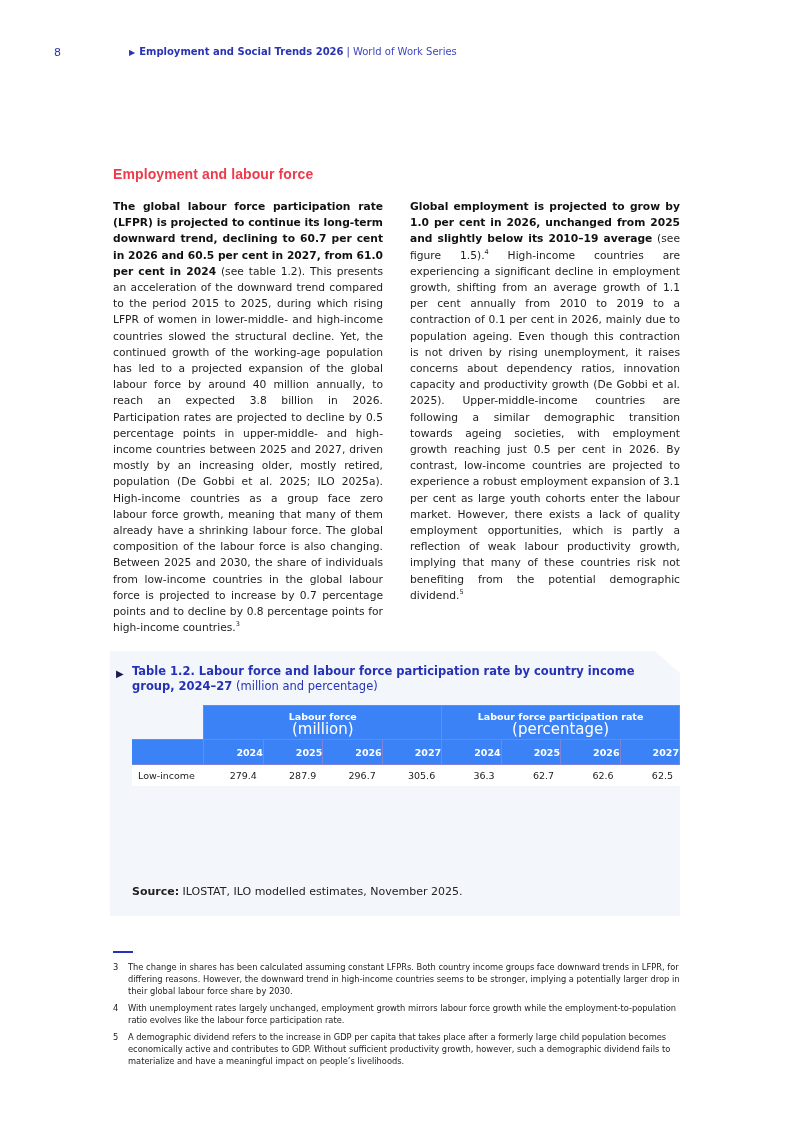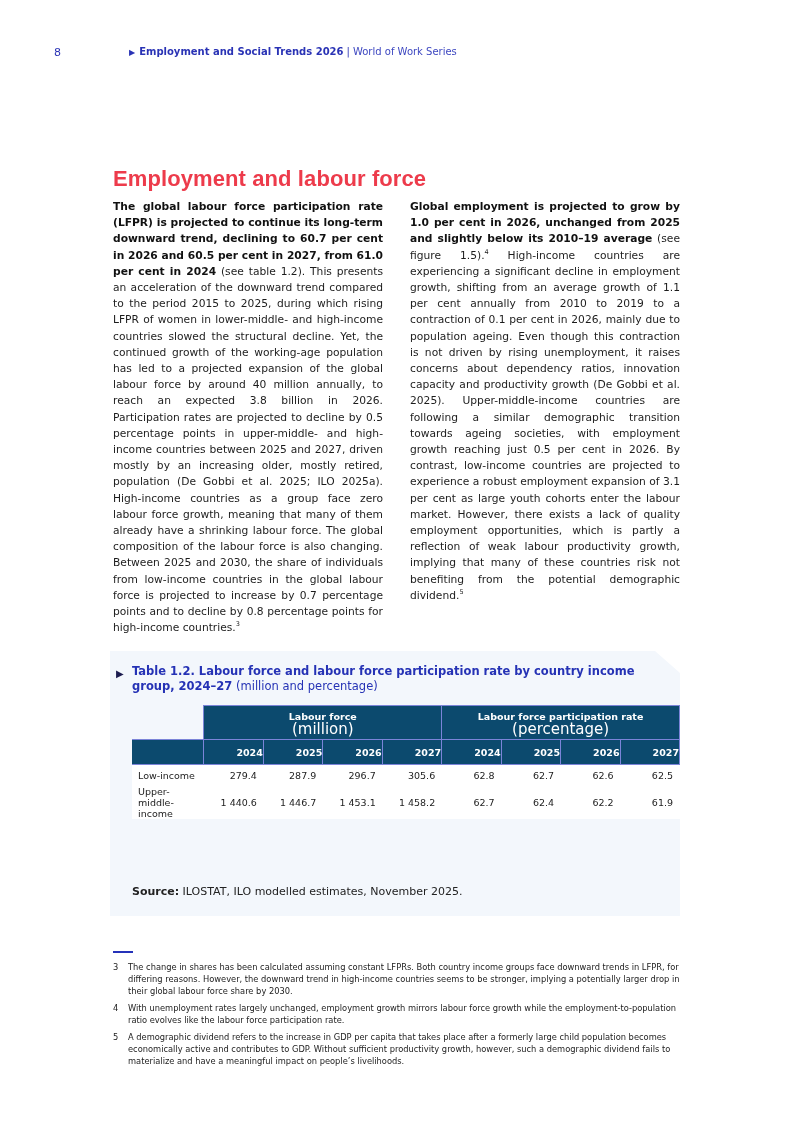--- a/index.html
+++ b/index.html
@@ -6,38 +6,38 @@
     body { width: 793px; height: 1121px; position: relative; overflow: hidden;
       font-family: "DejaVu Sans", sans-serif; color: #1a1a1a; }
     .running-head { position: absolute; top: 46px; left: 0; width: 793px; font-size: 10px; color: #2f3ab8; }
     .running-head .page-num { position: absolute; left: 54px; top: 0; font-size: 11px; color: #2a33b5; }
     .running-head .series { position: absolute; left: 81px; top: 0; white-space: nowrap; margin-left: 48px; }
     .running-head .tri { font-size: 8px; margin-right: 4px; color: #2a33b5; }
     .running-head .title-bold { font-weight: bold; color: #2a33b5; }
     .running-head .sep { margin: 0 3px; color: #2a33b5; }
     .running-head .sub { color: #3d47c0; }
 
-    .section-title { position: absolute; top: 166px; left: 113px; font-size: 22px; font-weight: bold;
+    .section-title { position: absolute; top: 166px; left: 113px; font-size: 14px; font-weight: bold;
       color: #ed3b4b; font-family: "Liberation Sans", sans-serif; letter-spacing: 0.1px; }
 
     .col { position: absolute; top: 199px; width: 270px; font-size: 10.7px; line-height: 16.2px; text-align: justify; color: #1c1c1c; }
     .col.left { left: 113px; }
     .col.right { left: 410px; }
     .col b { font-weight: bold; color: #111; }
     .col sup { font-size: 6.5px; line-height: 0; }
 
     .table-panel { position: absolute; left: 110px; top: 651px; width: 570px; height: 265px; background: #f3f7fc;
       clip-path: polygon(0 0, 545px 0, 570px 22px, 570px 100%, 0 100%); }
     .table-caption { position: absolute; left: 8px; top: 13px; width: 540px; font-size: 11.5px; line-height: 15px; color: #2532b5; }
     .table-caption .tri { position: absolute; left: -2px; top: 2px; font-size: 10px; color: #1b1b4f; }
     .table-caption .cap-text { display: block; padding-left: 14px; }
     .table-caption b { font-weight: bold; }
 
     table.data { position: absolute; left: 22px; top: 54px; border-collapse: collapse; font-size: 9.5px; }
-    table.data th { background: #0c4a6e; color: #ffffff; font-weight: normal; padding: 0; border: 1px solid #7b84d8; }
+    table.data th { background: #3b82f6; color: #ffffff; font-weight: normal; padding: 0; border: 1px solid #7b84d8; }
     table.data th.group { height: 33px; font-size: 9.5px; line-height: 12px; }
     table.data th.group .gtitle { font-weight: bold; display: block; }
     table.data th.group .gsub { display: block; font-size: 15px; }
     table.data th.year { height: 24px; font-weight: bold; font-size: 9.5px; padding-left: 32px; }
     table.data th.blank-top { background: transparent; border: none; border-right: 1px solid #7b84d8; }
     table.data th.blank-year { border-left: none; }
     table.data td { height: 21px; padding: 0 6px 0 5px; text-align: right; color: #222; border-right: 1px solid #ffffff; }
     table.data td.label { text-align: left; width: 104px; padding-left: 6px; }
     table.data td.num { width: 57px; box-sizing: border-box; }
     table.data td.pct { width: 57px; box-sizing: border-box; }
@@ -99,35 +99,24 @@
         <th class="year">2027</th>
       </tr>
     </thead>
     <tbody>
       <tr class="even">
         <td class="label">Low-income</td>
         <td class="num">279.4</td>
         <td class="num">287.9</td>
         <td class="num">296.7</td>
         <td class="num">305.6</td>
-        <td class="pct">62.8</td>
+        <td class="pct">36.3</td>
         <td class="pct">62.7</td>
         <td class="pct">62.6</td>
         <td class="pct">62.5</td>
-      </tr>
-      <tr class="even">
-        <td class="label">Upper-middle-income</td>
-        <td class="num">1 440.6</td>
-        <td class="num">1 446.7</td>
-        <td class="num">1 453.1</td>
-        <td class="num">1 458.2</td>
-        <td class="pct">62.7</td>
-        <td class="pct">62.4</td>
-        <td class="pct">62.2</td>
-        <td class="pct">61.9</td>
       </tr>
     </tbody>
   </table>
 
   <div class="source-note"><b>Source:</b><span> ILOSTAT, ILO modelled estimates, November 2025.</span></div>
 </div>
 
 <div class="fn-rule"></div>
 
 <div class="footnotes">

